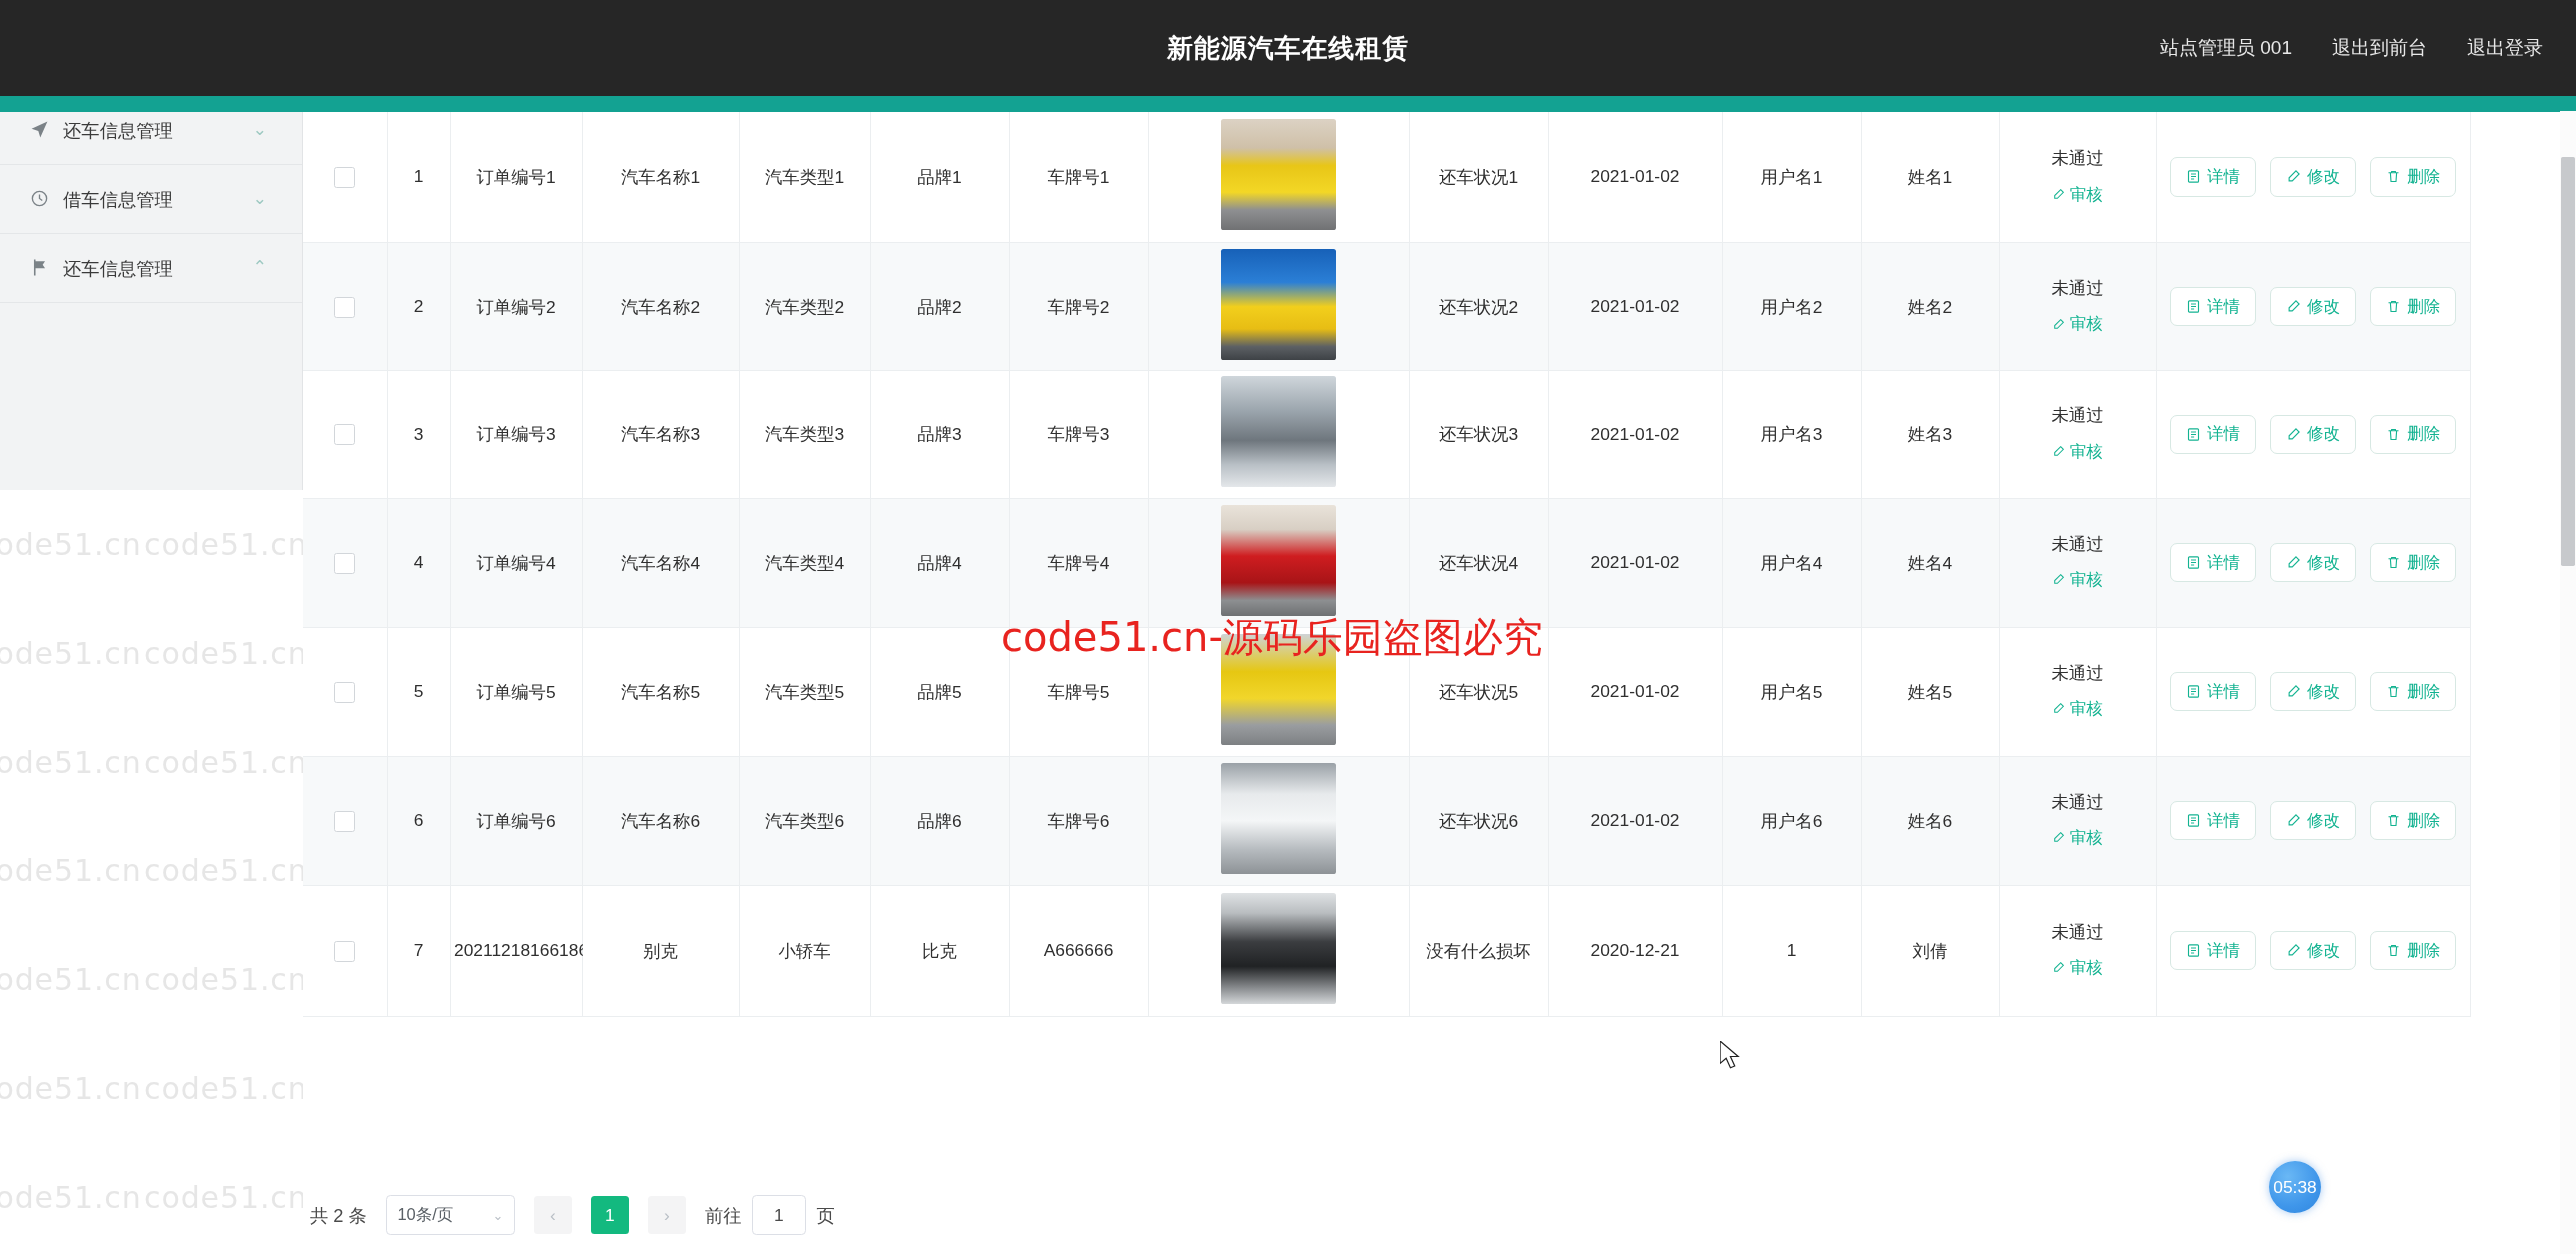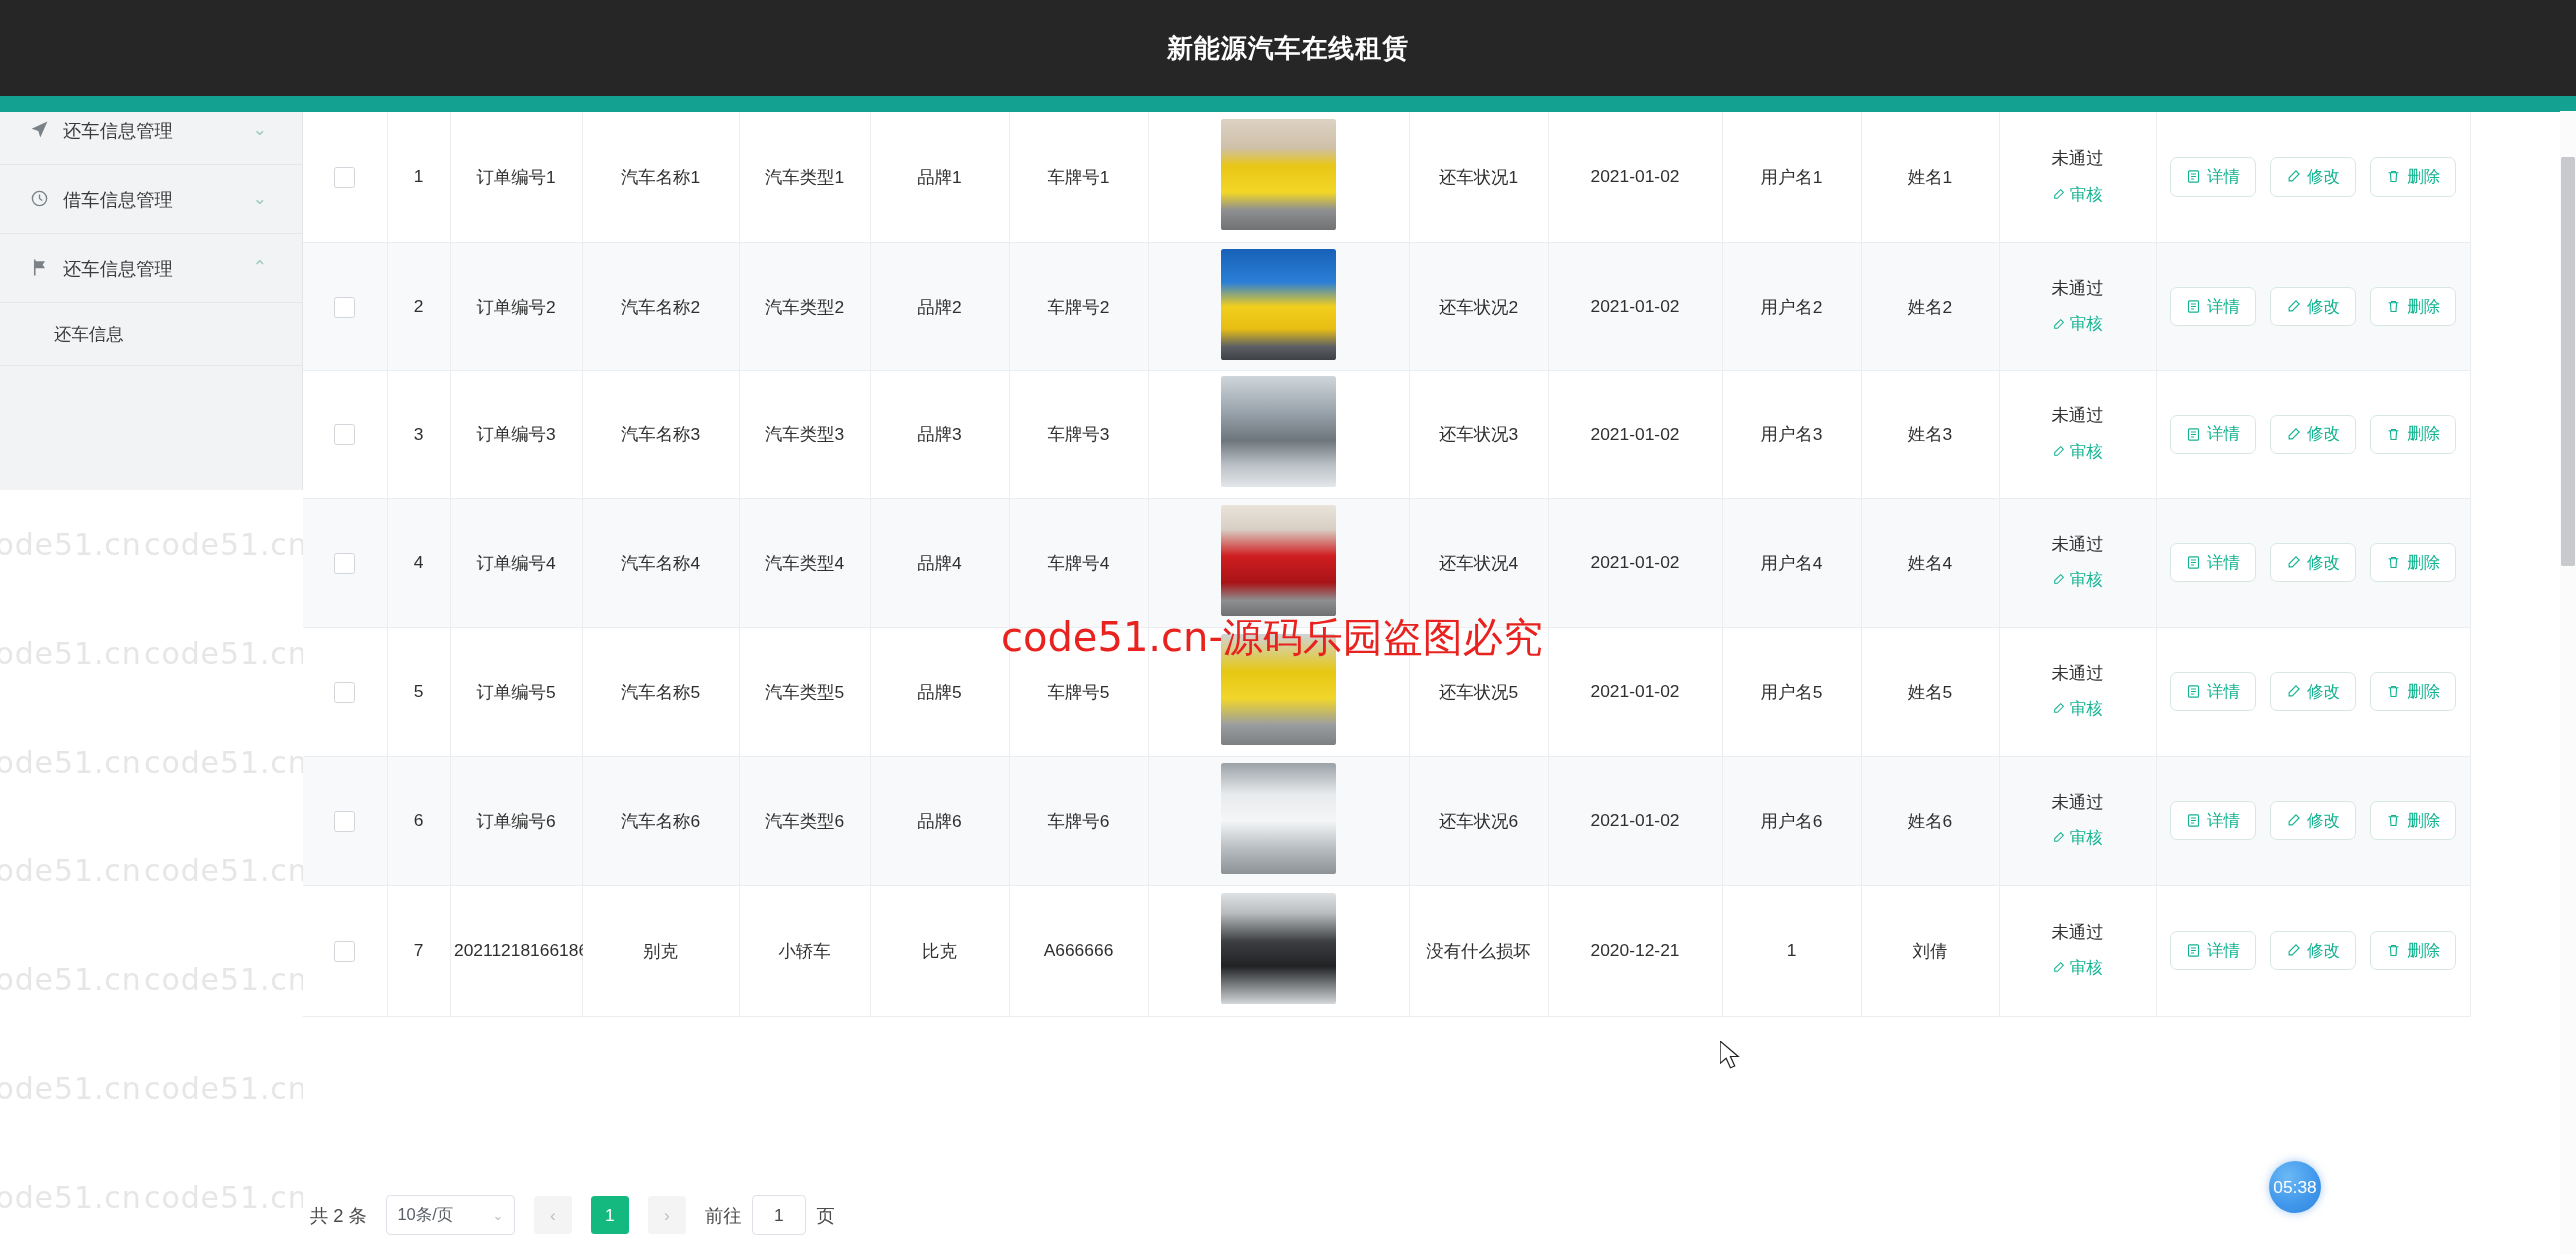--- a/index.html
+++ b/index.html
@@ -650,23 +650,20 @@
         <span class="chev">⌄</span>
       </div>
       <div class="nav-item">
         <span class="nav-ico">
           <svg width="19" height="19" viewBox="0 0 24 24" fill="currentColor">
             <path d="M5 2v20h2v-9h12l-3-4.5L19 4H7V2z"></path>
           </svg>
         </span>
         <span class="nav-label">还车信息管理</span>
         <span class="chev">⌃</span>
-      </div>
-      <div class="nav-sub">
-        <span>还车信息</span>
       </div>
     </div>
 </div>
 
 <div class="wm-layer" id="wm-host">
     <span class="wm wm-dark" style="left: -22px; top: -17.4px;">code51.cn</span>
     <span class="wm wm-dark" style="left: 144px; top: -17.4px;">code51.cn</span>
     <span class="wm wm-dark" style="left: 309px; top: -17.4px;">code51.cn</span>
     <span class="wm wm-dark" style="left: 475px; top: -17.4px;">code51.cn</span>
     <span class="wm wm-dark" style="left: 640px; top: -17.4px;">code51.cn</span>
@@ -856,20 +853,25 @@
     <span class="wm" style="left: 1964px; top: 1180px;">code51.cn</span>
     <span class="wm" style="left: 2129px; top: 1180px;">code51.cn</span>
     <span class="wm" style="left: 2295px; top: 1180px;">code51.cn</span>
     <span class="wm" style="left: 2460px; top: 1180px;">code51.cn</span>
   </div>
 
 <div class="wm-red">code51.cn-源码乐园盗图必究</div>
 
 <div class="topbar">
   <div class="topbar-title">新能源汽车在线租赁</div>
+  <div class="topbar-right">
+    <span>站点管理员 001</span>
+    <span>退出到前台</span>
+    <span>退出登录</span>
+  </div>
 </div>
 <div class="teal-strip"></div>
 
 <div class="vscroll"></div>
 <div class="vthumb"></div>
 
 <div class="timer">05:38</div>
 
 <svg class="cursor" width="22.6" height="31" viewBox="0 0 26 36">
   <polygon points="0,0 0,26 7,20 12,31 17,29 12,18 21,18" fill="#ffffff" stroke="#222" stroke-width="1.4"></polygon>

